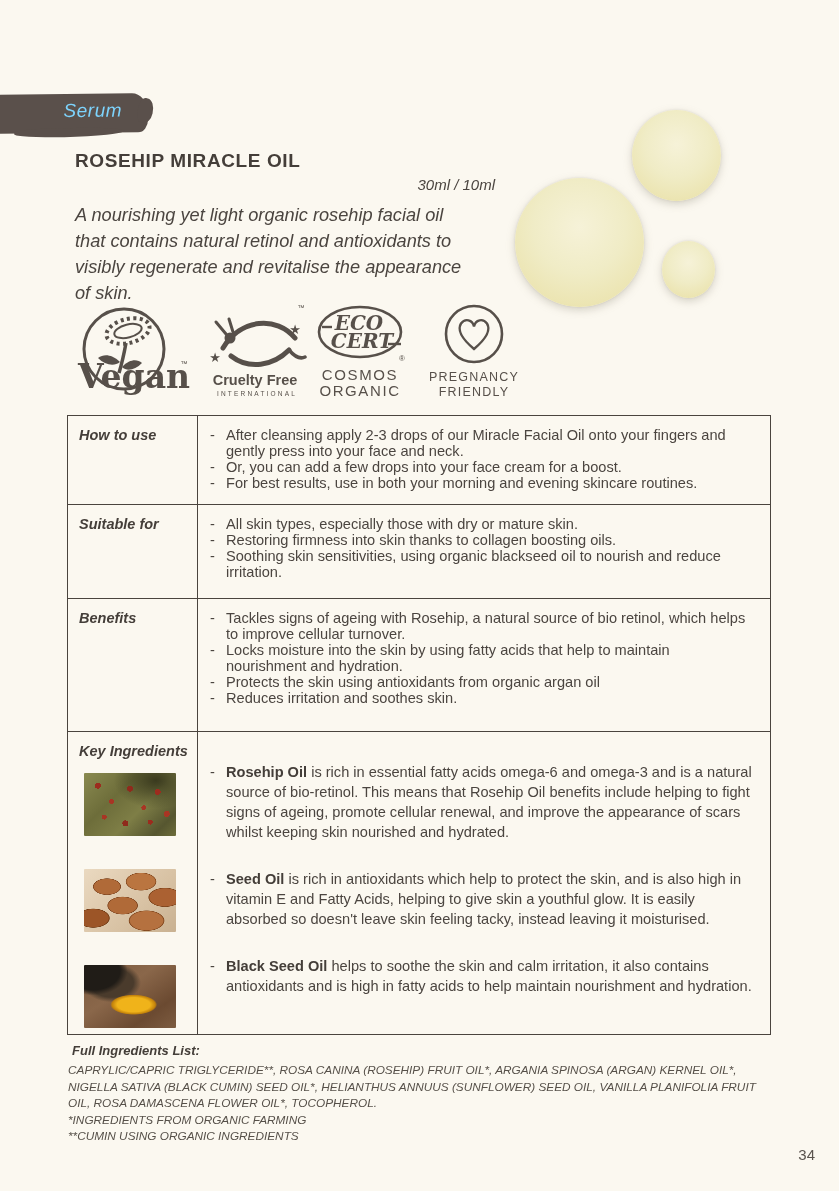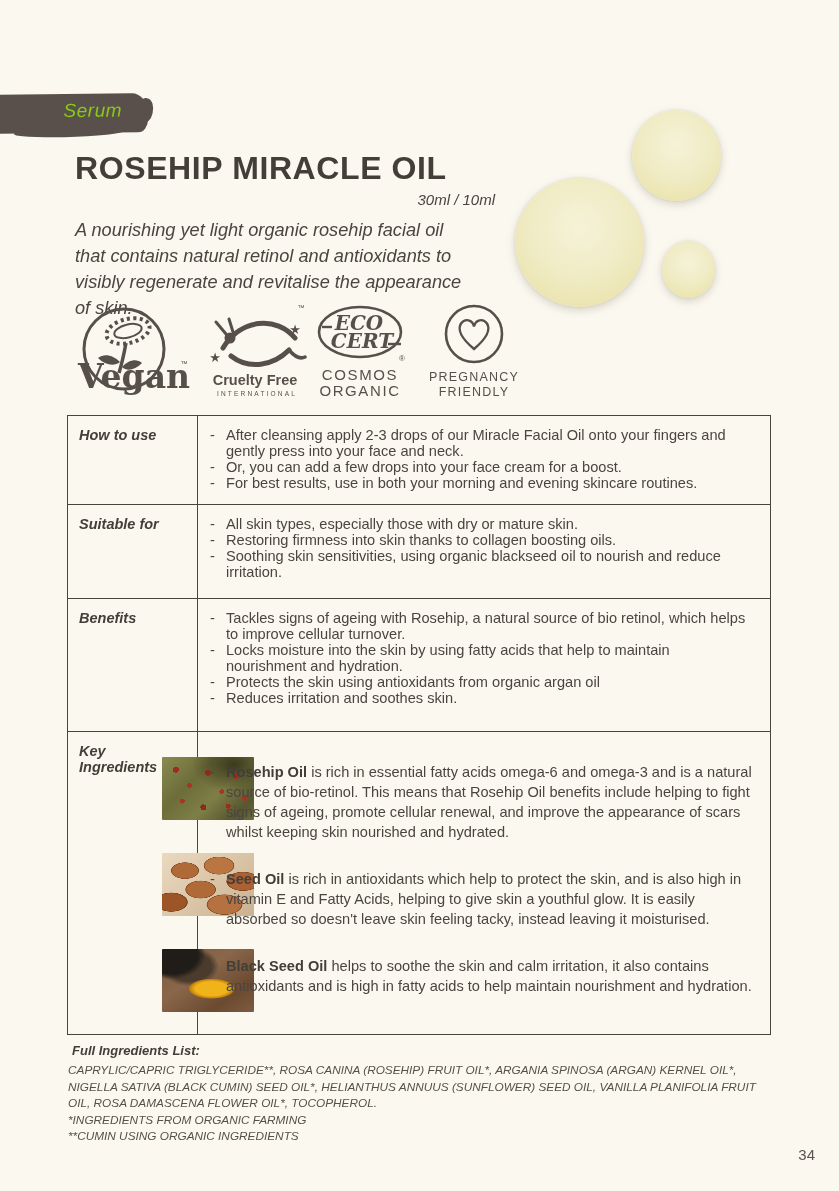--- a/index.html
+++ b/index.html
@@ -28,26 +28,26 @@
     transform: rotate(14deg);
   }
   .serum-badge::after {
     content:""; position:absolute; left:18px; bottom:-4px;
     width:110px; height:9px; background:#5a504b;
     border-radius: 40% 50% 60% 50%;
     transform: rotate(-0.8deg);
   }
   .serum-badge span {
     position:absolute; right:26px; top:6px; z-index:2;
-    font-style: italic; font-size: 19px; color: #84cc16; letter-spacing: .5px;
+    font-style: italic; font-size: 19px; color: #7dd3fc; letter-spacing: .5px;
   }
 
   
   .header { position:absolute; left:75px; top:150px; width:420px; }
-  .title { margin:0; font-size:32px; font-weight:bold; letter-spacing:.6px; color:#443e39; }
+  .title { margin:0; font-size:19px; font-weight:bold; letter-spacing:.6px; color:#443e39; }
   .sizes { margin:4px 0 0 0; font-size:15px; font-style:italic; color:#4b4540;text-align:right; }
   .desc  { margin:9px 0 0 0; width:402px; font-size:18.2px; font-style:italic;
            line-height:26px; color:#4b4540; }
 
   
   .droplet { position:absolute; border-radius:50%;
     background: radial-gradient(circle at 50% 38%, #f6f2d8 0%, #f0ecc6 45%, #ece5b3 75%, #e6dfa3 92%, #e1d998 100%);
     box-shadow: 0 3px 9px rgba(150,145,125,.38), 0 0 2px rgba(150,145,125,.25);
   }
   .droplet.large  { left:515px; top:178px; width:129px; height:129px; }
@@ -75,21 +75,21 @@
   .tcontent { flex:1; }
   .bullets { list-style:none; margin:0; padding:11px 16px 9px 8px; }
   .bullets li { position:relative; padding-left:20px; font-size:14.6px;
                 line-height:16px; color:#4b4540; }
   .bullets li::before { content:"-"; position:absolute; left:4px; }
   .row-howto    { height:88px; }
   .row-suitable { height:94px; }
   .row-benefits { height:133px; }
   .row-keyingredients { height:303px; }
 
-  .ki-label-cell { display:flex; flex-direction:row; }
+  .ki-label-cell { display:flex; flex-direction:column; }
   .ki-photos { display:flex; flex-direction:column; margin-top:14px; margin-left:5px; }
   .photo { width:92px; height:63px; border-radius:1px; }
   .photo + .photo { margin-top:33px; }
   .photo-rosehip { background:
     radial-gradient(5px 5px at 15% 20%, #9c2c1e 60%, transparent 62%),
     radial-gradient(4px 4px at 30% 45%, #a83524 60%, transparent 62%),
     radial-gradient(5px 5px at 50% 25%, #8f2a1c 60%, transparent 62%),
     radial-gradient(4px 4px at 65% 55%, #a83524 60%, transparent 62%),
     radial-gradient(5px 5px at 80% 30%, #9c2c1e 60%, transparent 62%),
     radial-gradient(4px 4px at 22% 70%, #a83524 60%, transparent 62%),

